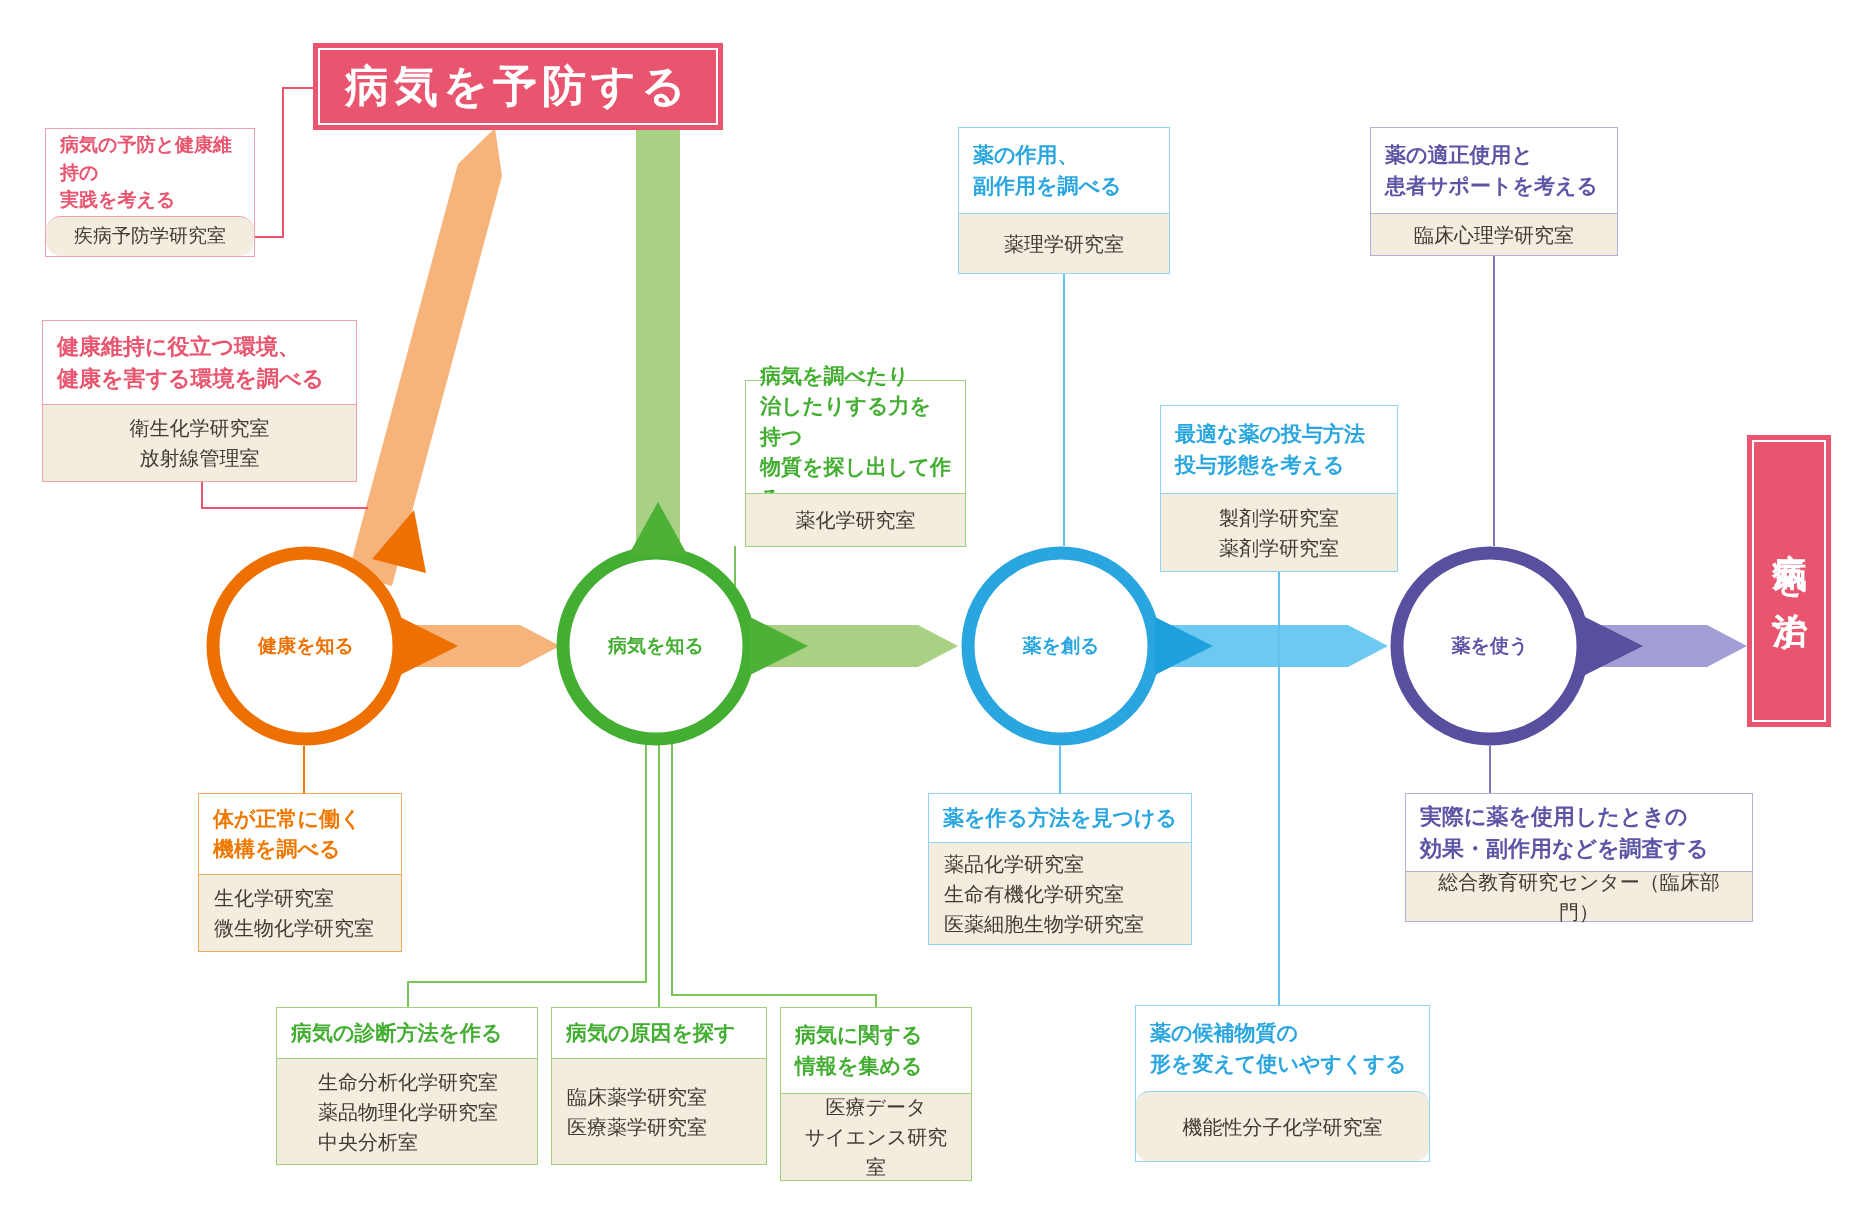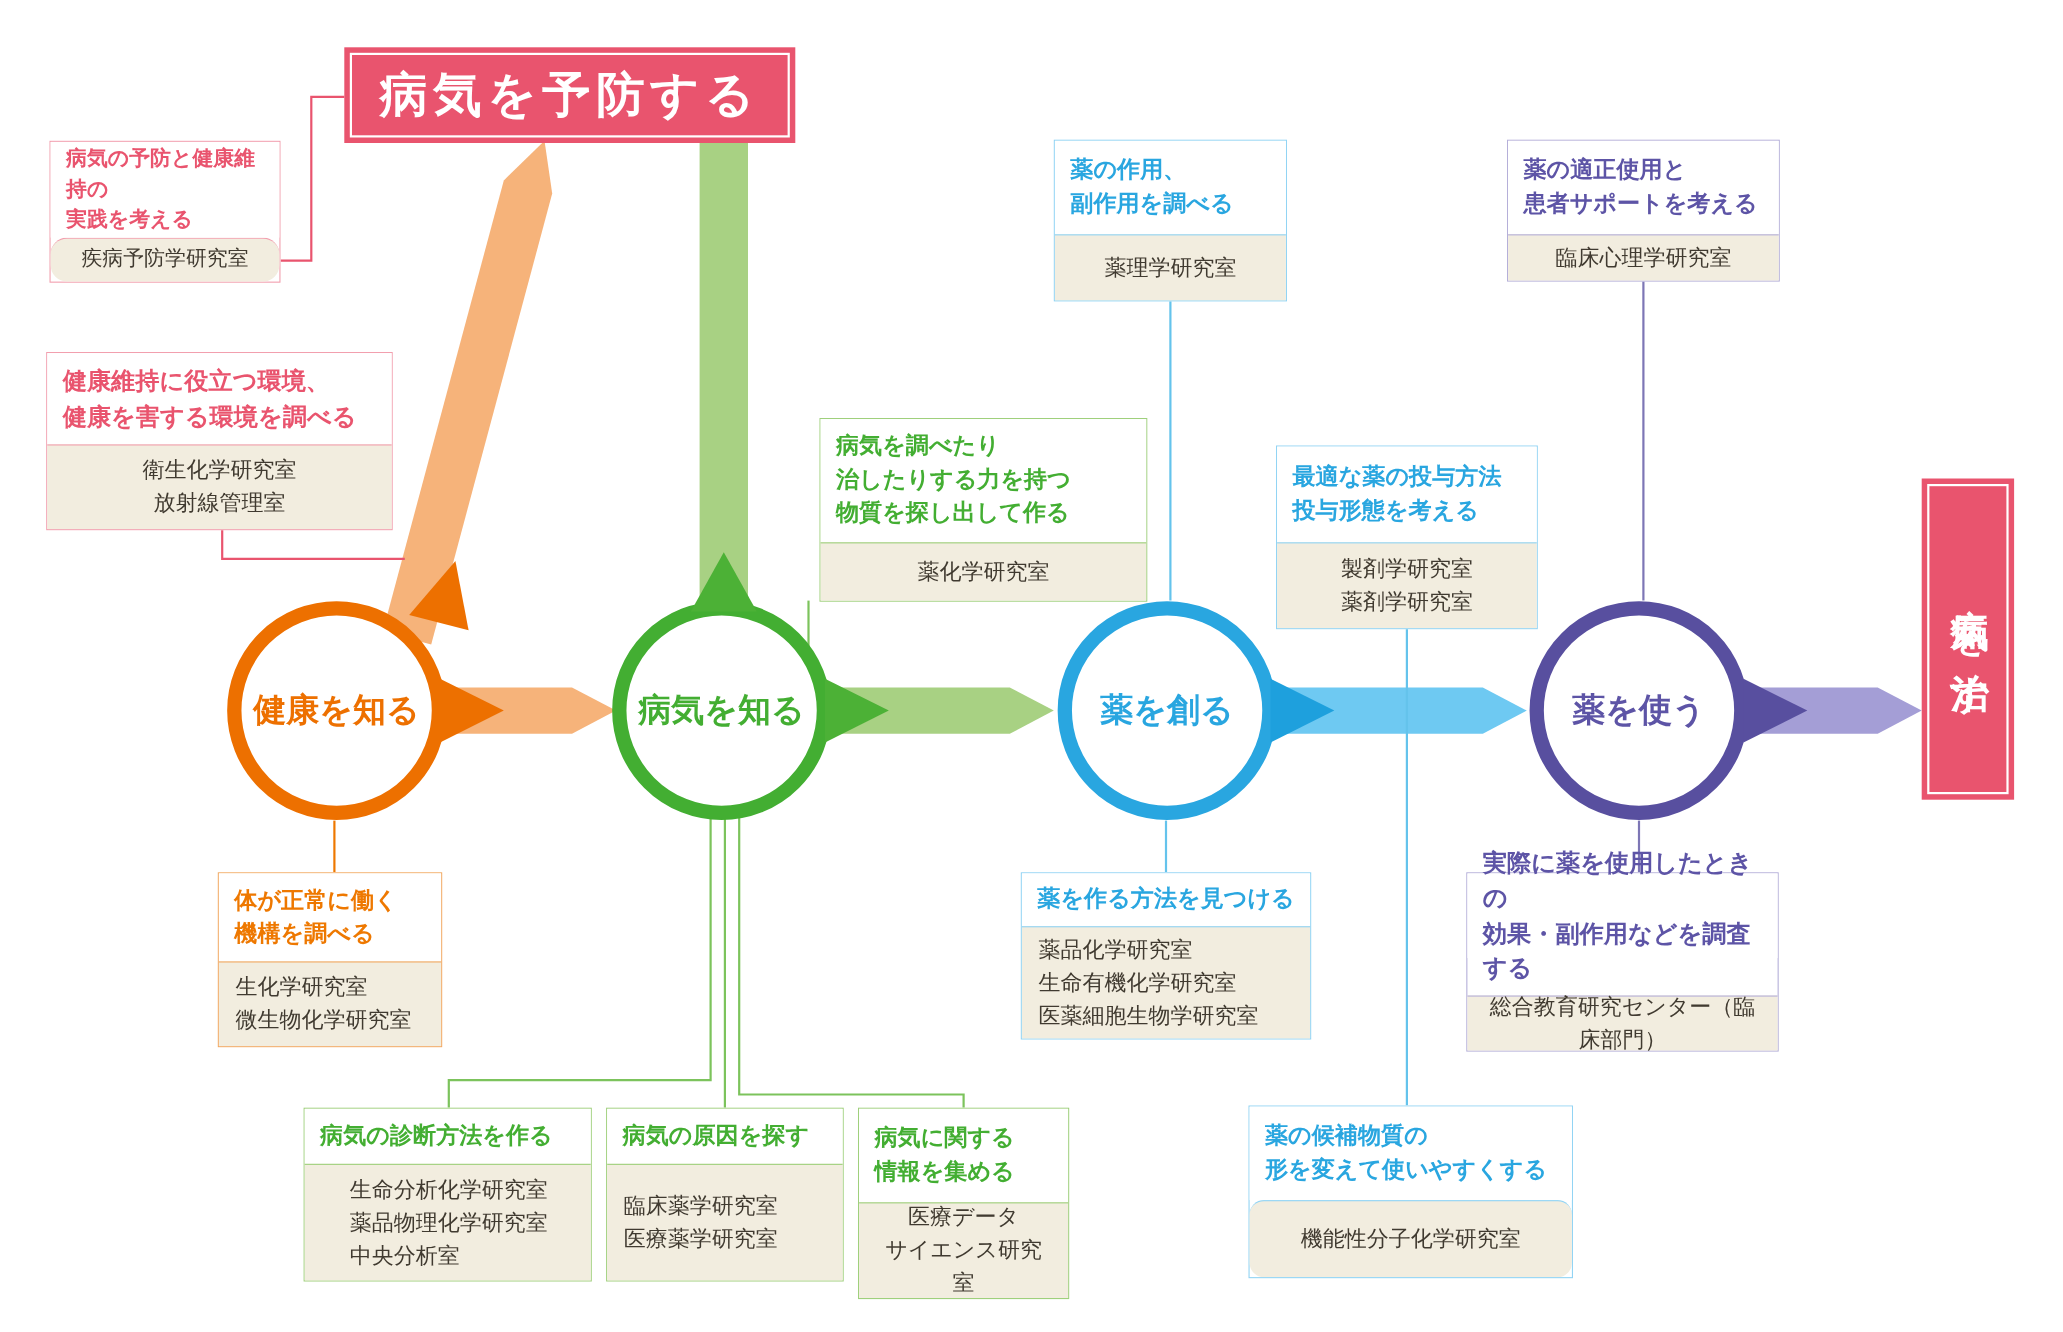--- a/index.html
+++ b/index.html
@@ -17,21 +17,21 @@
     content:"";position:absolute;inset:5px;border:2px solid #fff;pointer-events:none;
   }
   .banner-top{left:313px;top:43px;width:410px;height:87px;font-size:44px;letter-spacing:5px;}
   .banner-right{
     left:1747px;top:435px;width:84px;height:292px;font-size:35px;letter-spacing:6px;
   }
   .banner-right span{writing-mode:vertical-rl;text-orientation:upright;}
   
   .circle-label{
     position:absolute;width:200px;height:50px;line-height:50px;text-align:center;
-    font-size:30px;font-weight:bold;
+    font-size:19px;font-weight:bold;
   }
   
   .box{position:absolute;display:flex;flex-direction:column;background:#fff;box-sizing:border-box;}
   .box .title{
     display:flex;flex-direction:column;justify-content:center;box-sizing:border-box;
     padding:6px 14px;font-weight:600;line-height:1.45;font-size:21px;background:#fff;
   }
   .box .labs{
     display:flex;flex-direction:column;justify-content:center;box-sizing:border-box;
     padding:4px 15px;background:#f2eddf;color:#403a30;font-weight:400;line-height:1.5;
@@ -132,21 +132,21 @@
   <div class="box t-purple" style="left:1370px;top:127px;width:248px;">
     <div class="title left" style="height:85px;">
       <span>薬の適正使用と</span>
       <span>患者サポートを考える</span>
     </div>
     <div class="labs center" style="height:42px;">
       <span>臨床心理学研究室</span>
     </div>
   </div>
 
-  <div class="box t-green" style="left:745px;top:380px;width:298px;">
+  <div class="box t-green" style="left:745px;top:380px;width:221px;">
     <div class="title left" style="height:112px;">
       <span>病気を調べたり</span>
       <span>治したりする力を持つ</span>
       <span>物質を探し出して作る</span>
     </div>
     <div class="labs center" style="height:53px;">
       <span>薬化学研究室</span>
     </div>
   </div>
 
@@ -176,21 +176,21 @@
     <div class="title center" style="height:48px;">
       <span>薬を作る方法を見つける</span>
     </div>
     <div class="labs left" style="height:102px;">
       <span>薬品化学研究室</span>
       <span>生命有機化学研究室</span>
       <span>医薬細胞生物学研究室</span>
     </div>
   </div>
 
-  <div class="box t-purple" style="left:1333px;top:793px;width:284px;gap:34px;">
+  <div class="box t-purple" style="left:1405px;top:793px;width:348px;">
     <div class="title left" style="height:77px;font-size:22px;">
       <span>実際に薬を使用したときの</span>
       <span>効果・副作用などを調査する</span>
     </div>
     <div class="labs center" style="height:50px;">
       <span>総合教育研究センター（臨床部門）</span>
     </div>
   </div>
 
   <div class="box t-green" style="left:276px;top:1007px;width:262px;justify-content:flex-end;">

